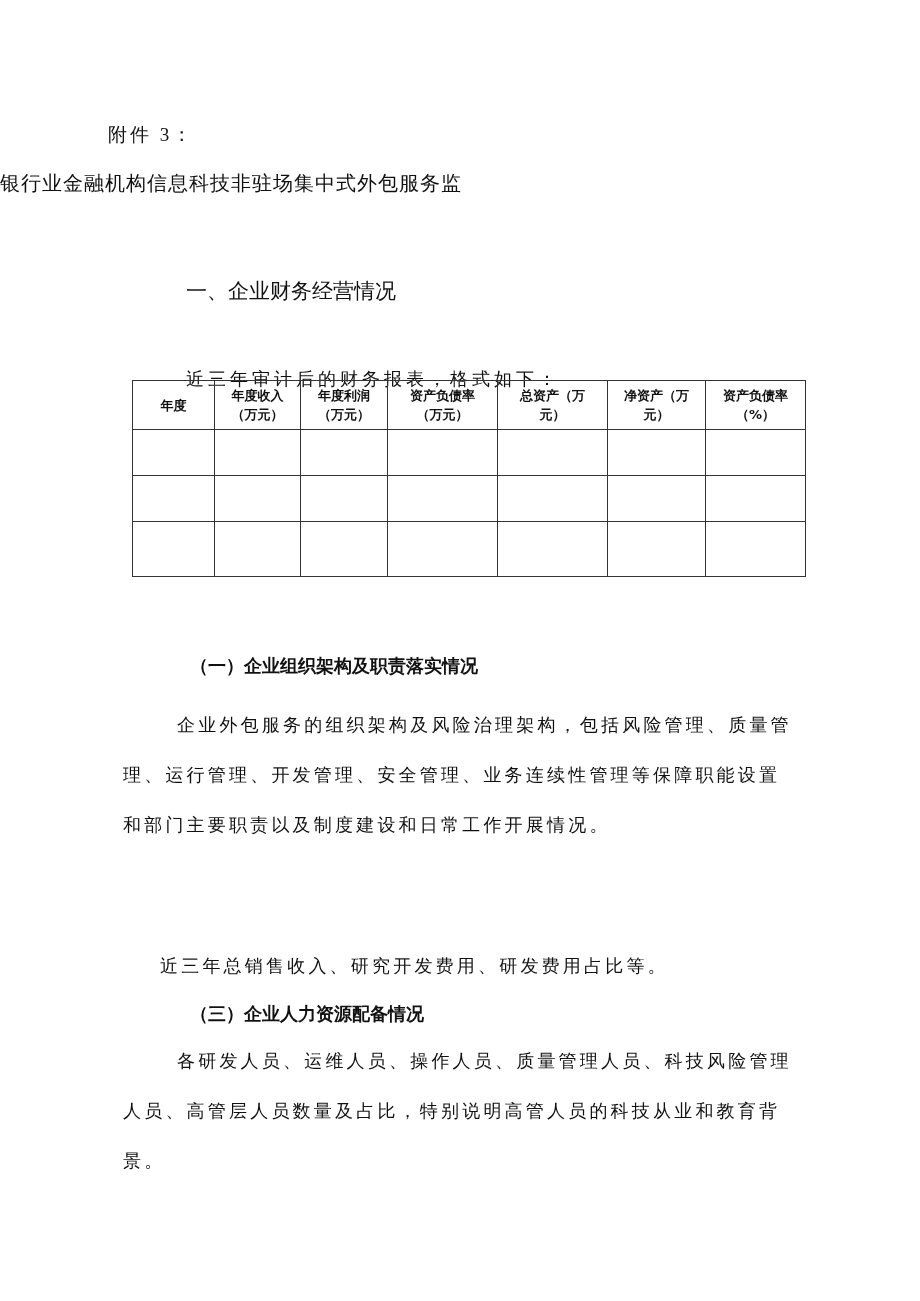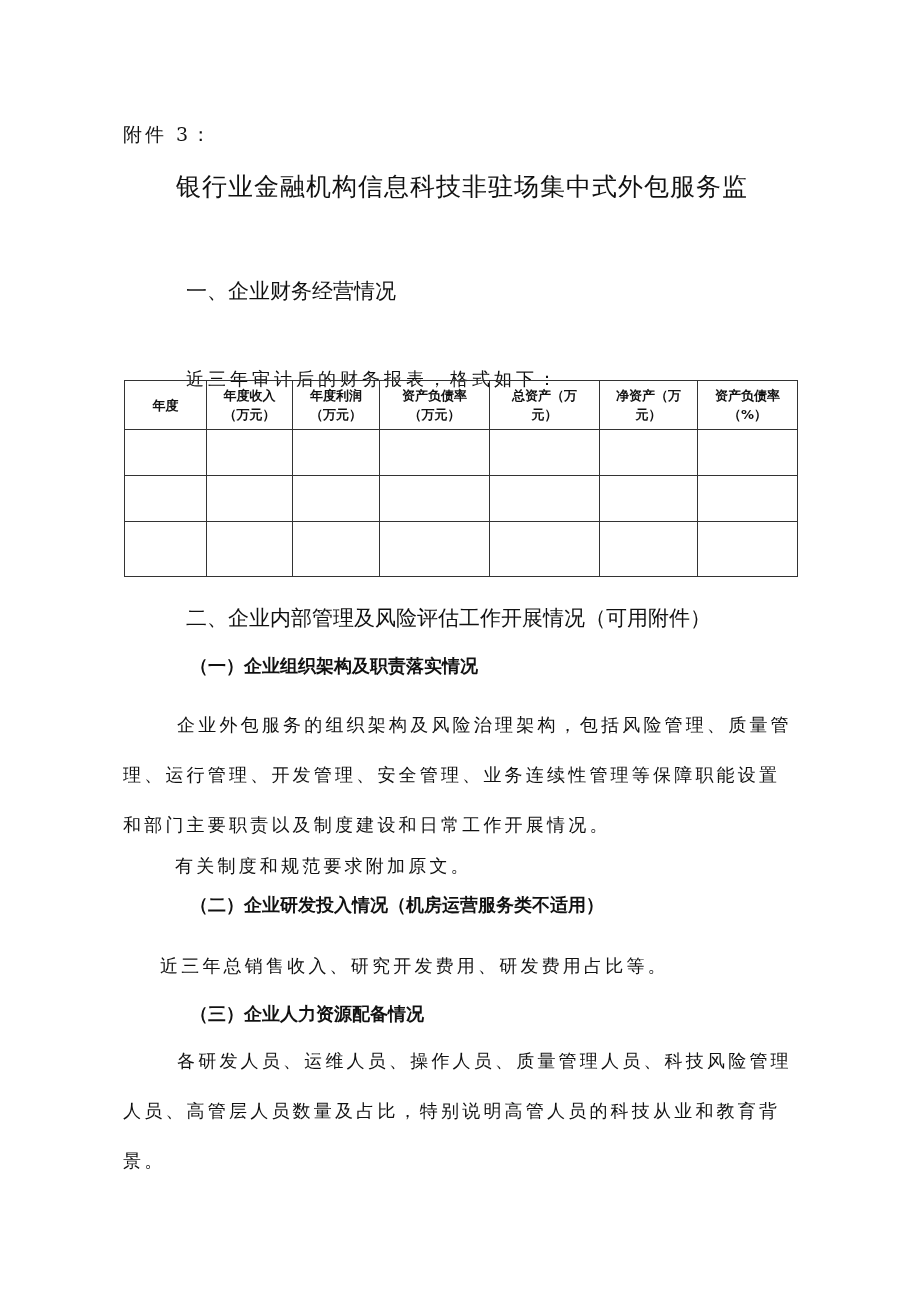--- a/index.html
+++ b/index.html
@@ -1,27 +1,27 @@
 <!DOCTYPE html>
 <html><head>
 <meta charset="utf-8">
 <style>
   html, body { margin:0; padding:0; background:#ffffff; }
   body { width:920px; height:1301px; position:relative; overflow:hidden; color:#111; font-family:"DejaVu Serif", serif; }
   .page { position:absolute; left:0; top:0; width:920px; height:1301px; }
   .abs { position:absolute; white-space:nowrap; }
   .serif { font-family:"DejaVu Serif", serif; }
-  .attach { left:123px; top:122px; font-size:19px; letter-spacing:3px; }
-  .title { left:0; width:748px; text-align:right; font-size:25px; font-family:"DejaVu Sans", sans-serif; letter-spacing:1px; }
+  .attach { left:108px; top:122px; font-size:19px; letter-spacing:3px;font-family:Liberation Serif, serif; }
+  .title { left:0; width:748px; text-align:left; font-size:20px; font-family:"DejaVu Sans", sans-serif; letter-spacing:1px; }
   .t1 { top:170px; }
   .t2 { top:220px; }
   .h1 { font-family:"DejaVu Sans", sans-serif; font-size:21px; }
   .h1a { left:186px; top:277px; }
   .intro { left:186px; top:329px; font-size:18px; letter-spacing:4px;margin-top:38px; }
-  table.fin { position:absolute; left:124px; top:380px; width:673px; border-collapse:collapse; table-layout:fixed; }
+  table.fin { position:absolute; left:132px; top:380px; width:673px; border-collapse:collapse; table-layout:fixed; }
   table.fin th, table.fin td { border:1px solid #333; }
   table.fin th { height:48px; font-family:"DejaVu Sans", sans-serif; font-weight:bold; font-size:13px; line-height:19px; text-align:center; vertical-align:middle; padding:0 2px; }
   table.fin td { height:43px; }
   .h2 { left:186px; top:604px; }
   .h3 { font-family:"DejaVu Sans", sans-serif; font-weight:bold; font-size:18px; }
   .h3a { left:190px; top:654px; }
   .para { font-size:18px; letter-spacing:3.2px; line-height:50px; }
   .p1 { left:123px; top:700px; width:670px; white-space:normal; text-indent:54px; }
   .p2 { left:175px; top:841px; }
   .h3b { left:190px; top:893px; }
@@ -104,25 +104,22 @@
         <td></td>
         <td></td>
         <td></td>
         <td></td>
         <td></td>
         <td></td>
       </tr>
     </tbody>
   </table>
 
-  <div class="abs h1 h2">二、企业内部管理及风险评估工作开展情况（可用附件）</div>
 
   <div class="abs h3 h3a">（一）企业组织架构及职责落实情况</div>
   <div class="abs para p1 serif">企业外包服务的组织架构及风险治理架构，包括风险管理、质量管理、运行管理、开发管理、安全管理、业务连续性管理等保障职能设置和部门主要职责以及制度建设和日常工作开展情况。</div>
-  <div class="abs para p2 serif">有关制度和规范要求附加原文。</div>
 
-  <div class="abs h3 h3b">（二）企业研发投入情况（机房运营服务类不适用）</div>
   <div class="abs para p3 serif">近三年总销售收入、研究开发费用、研发费用占比等。</div>
 
   <div class="abs h3 h3c">（三）企业人力资源配备情况</div>
   <div class="abs para p4 serif">各研发人员、运维人员、操作人员、质量管理人员、科技风险管理人员、高管层人员数量及占比，特别说明高管人员的科技从业和教育背景。</div>
 
 </div>
 
 </body></html>

